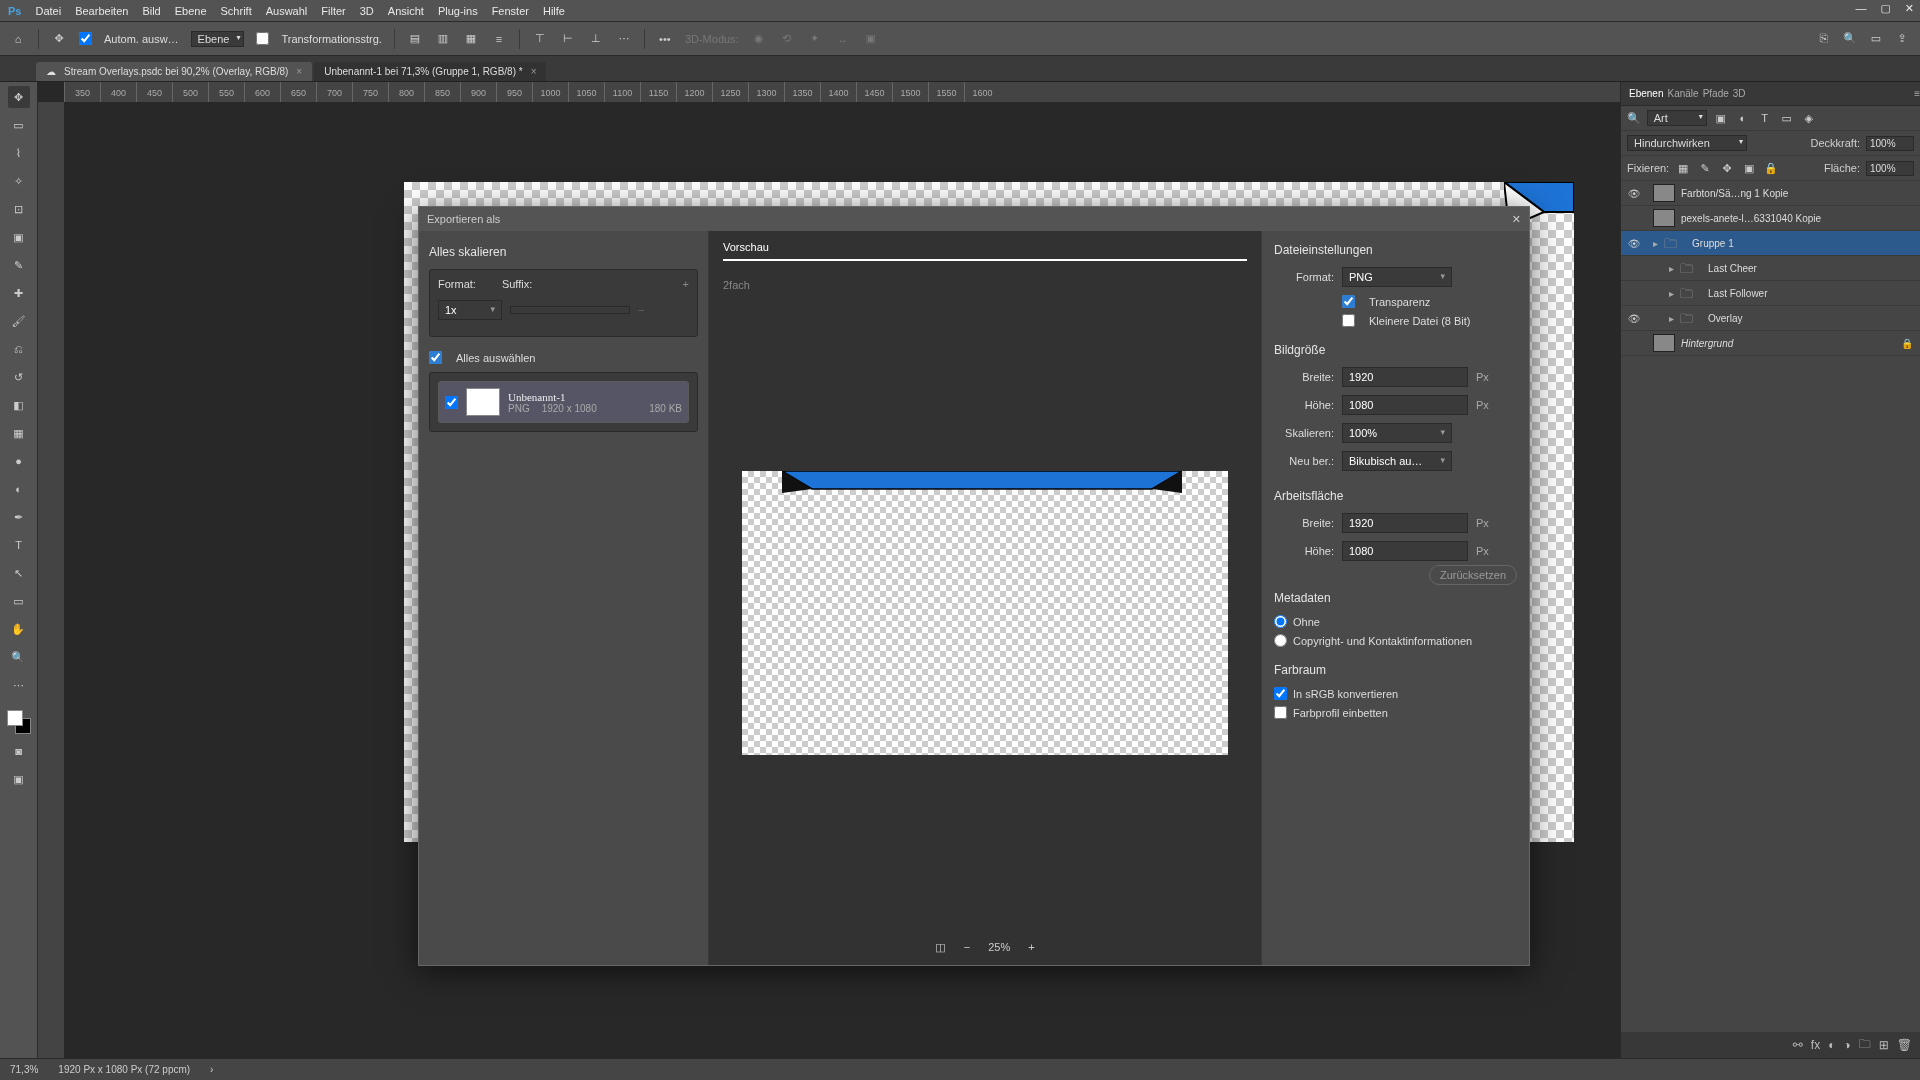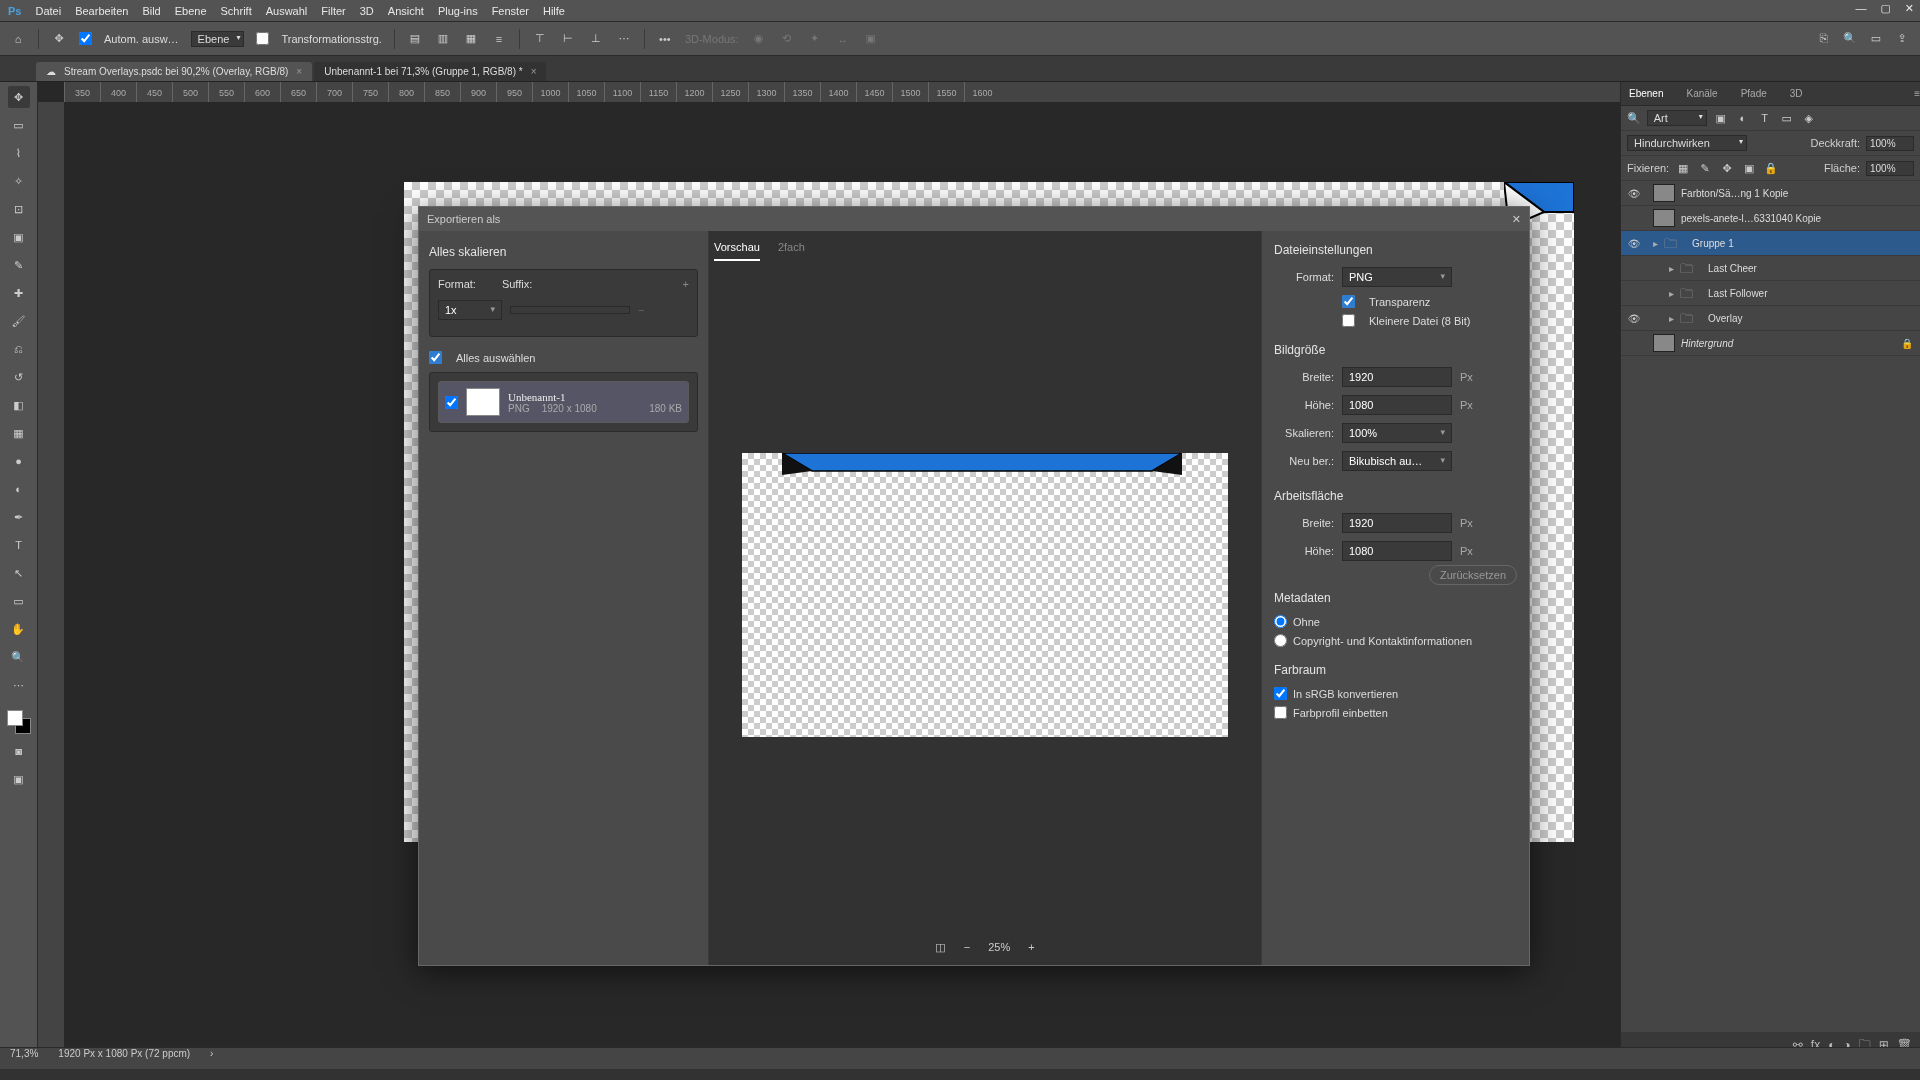--- a/index.html
+++ b/index.html
@@ -38,64 +38,64 @@
 .ruler-h div { width: 36px; text-align: center; border-left: 1px solid #666; padding-top: 6px; }
 .ruler-v { position: absolute; top: 20px; left: 0; width: 26px; bottom: 0; background: #444; }
 .canvas-area { position: absolute; top: 20px; left: 26px; right: 0; bottom: 0; background: #282828; }
 .doc-bg { position: absolute; left: 340px; top: 80px; width: 1170px; height: 660px;
   background-image: linear-gradient(45deg,#ccc 25%,transparent 25%),linear-gradient(-45deg,#ccc 25%,transparent 25%),linear-gradient(45deg,transparent 75%,#ccc 75%),linear-gradient(-45deg,transparent 75%,#ccc 75%);
   background-size: 16px 16px; background-position: 0 0,0 8px,8px -8px,-8px 0; background-color: #fff;
 }
 
 
 .panels-right { width: 300px; background: #454545; border-left: 1px solid #2a2a2a; display: flex; flex-direction: column; }
-.panel-tabs { display: flex; background: #383838; height: 24px; align-items: center; padding-left: 8px; gap: 23px; font-size: 10px; border-bottom: 1px solid #2a2a2a; }
+.panel-tabs { display: flex; background: #383838; height: 24px; align-items: center; padding-left: 8px; gap: 4px; font-size: 10px; border-bottom: 1px solid #2a2a2a; }
 .panel-tabs span { color: #aaa; }
 .panel-tabs span.on { color: #fff; }
 .panel-row { display: flex; align-items: center; padding: 4px 6px; gap: 6px; border-bottom: 1px solid #3a3a3a; }
 .panel-row input[type=text] { background: #3a3a3a; border: 1px solid #2a2a2a; color: #ddd; width: 48px; font-size: 10px; padding: 1px 3px; }
 .layer-list { flex: 1; overflow: auto; background: #454545; }
 .layer { display: flex; align-items: center; padding: 3px 6px; gap: 6px; font-size: 10px; color: #ddd; border-bottom: 1px solid #3a3a3a; }
 .layer.sel { background: #2d5a8c; }
 .eye { width: 14px; height: 14px; display: flex; align-items: center; justify-content: center; color: #ccc; }
 .thumb { width: 22px; height: 18px; background: #888; border: 1px solid #222; }
 .thumb.folder { background: none; border: none; color: #999; font-size: 13px; }
 .panel-footer { height: 26px; background: #383838; display: flex; align-items: center; justify-content: flex-end; gap: 8px; padding: 0 8px; font-size: 12px; color: #bbb; }
 
 
-.statusbar { position: absolute; bottom: 11px; left: 0; right: 0; height: 22px; background: #454545; border-top: 1px solid #2a2a2a; display: flex; padding: 0 10px; gap: 20px; font-size: 10px; color: #ccc; }
+.statusbar { position: absolute; bottom: 0; left: 0; right: 0; height: 22px; background: #454545; border-top: 1px solid #2a2a2a; display: flex; align-items: center; padding: 0 10px; gap: 20px; font-size: 10px; color: #ccc; }
 
 
 .dialog { position: absolute; left: 418px; top: 206px; width: 1112px; height: 760px; background: #454545; border: 1px solid #666; box-shadow: 0 6px 30px rgba(0,0,0,.6); display: flex; flex-direction: column; }
 .dlg-title { height: 24px; background: #545454; display: flex; align-items: center; padding: 0 8px; color: #ccc; font-size: 11px; justify-content: space-between; }
 .dlg-body { flex: 1; display: flex; }
 .dlg-left { width: 290px; background: #4a4a4a; padding: 14px 10px; border-right: 1px solid #3a3a3a; }
 .dlg-mid { flex: 1; background: #323232; display: flex; flex-direction: column; }
 .dlg-right { width: 268px; background: #4a4a4a; padding: 12px 12px; border-left: 1px solid #3a3a3a; display: flex; flex-direction: column; }
 
 .section-h { color: #e4e4e4; font-size: 12px; margin-bottom: 10px; }
 .fld-row { display: flex; align-items: center; gap: 8px; margin-bottom: 8px; font-size: 11px; color: #ddd; }
 .fld-row label { width: 60px; text-align: right; }
 .fld-row .sel { background: #3a3a3a; border: 1px solid #2a2a2a; color: #fff; padding: 3px 6px; width: 110px; position: relative; }
 .fld-row .sel::after { content: "▾"; position: absolute; right: 6px; color: #999; font-size: 9px; }
-.fld-row .inp { background: #3a3a3a; border: 1px solid #2a2a2a; color: #fff; padding: 3px 6px; width: 110px; }
+.fld-row .inp { background: #3a3a3a; border: 1px solid #2a2a2a; color: #fff; padding: 3px 6px; width: 126px; }
 .fld-row .unit { width: 20px; color: #aaa; }
 .chk-row { display: flex; align-items: center; gap: 14px; margin-bottom: 6px; padding-left: 68px; font-size: 11px; color: #ddd; }
 .chk-row input { accent-color: #2d7dd2; }
 .rad-row { display: flex; align-items: center; gap: 6px; margin-bottom: 6px; font-size: 11px; color: #ddd; }
 
 .asset-box { background: #3a3a3a; border: 1px solid #2a2a2a; border-radius: 3px; padding: 8px; margin-top: 8px; }
 .asset-item { display: flex; align-items: center; gap: 8px; background: #4a4a4a; border: 1px solid #5a5a5a; border-radius: 3px; padding: 6px; }
 .asset-item.sel { background: #556; }
 .asset-thumb { width: 34px; height: 28px; background: #fff; border: 1px solid #888; }
 .asset-meta { flex: 1; font-size: 10px; }
 .asset-meta .nm { color: #eee; font-size: 11px; font-family: Liberation Serif, serif; }
 .asset-meta .dt { color: #aaa; display: flex; gap: 12px; }
 
-.preview-tabs { display: flex; gap: 18px; padding: 10px 5px 0; font-size: 11px; }
+.preview-tabs { display: flex; gap: 18px; padding: 10px 14px 0; font-size: 11px; flex-direction: column; }
 .preview-tabs span { color: #888; padding-bottom: 6px; }
 .preview-tabs span.on { color: #fff; border-bottom: 2px solid #fff; }
 .preview-area { flex: 1; background: #323232; margin: 8px 10px; display: flex; align-items: center; justify-content: center; position: relative; }
 .preview-canvas { width: 486px; height: 284px;
   background-image: linear-gradient(45deg,#ccc 25%,transparent 25%),linear-gradient(-45deg,#ccc 25%,transparent 25%),linear-gradient(45deg,transparent 75%,#ccc 75%),linear-gradient(-45deg,transparent 75%,#ccc 75%);
   background-size: 12px 12px; background-position: 0 0,0 6px,6px -6px,-6px 0; background-color: #fff; position: relative;
 }
 .overlay-shape { position: absolute; top: 0; left: 40px; right: 40px; height: 22px; }
 .preview-controls { height: 36px; display: flex; align-items: center; justify-content: center; gap: 18px; color: #ccc; font-size: 11px; }
 

